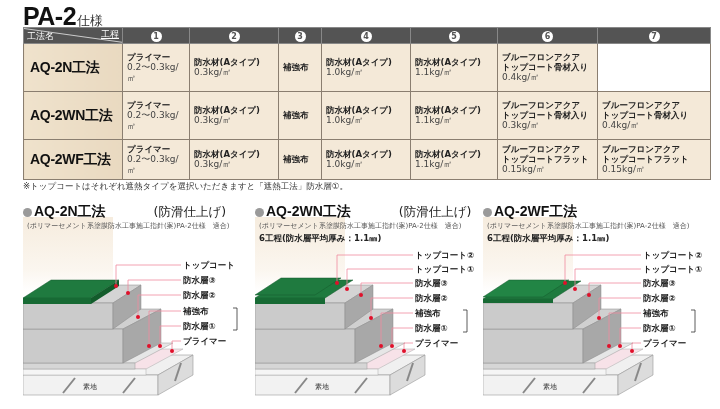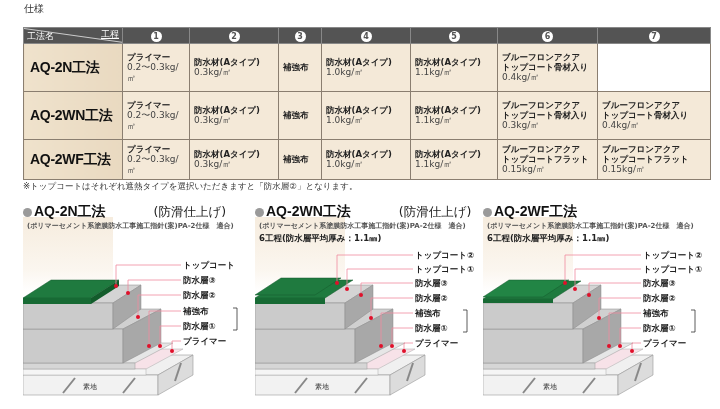--- a/index.html
+++ b/index.html
@@ -1,21 +1,21 @@
 <!DOCTYPE html>
 <html><head>
 <meta charset="utf-8">
 <style>
   * { box-sizing: border-box; margin: 0; padding: 0; }
   html, body { width: 720px; height: 409px; background: #ffffff; overflow: hidden; }
   body { font-family: "DejaVu Sans", "Liberation Sans", sans-serif; color: #222; position: relative; }
 
   .title { position: absolute; left: 23px; top: 2px; display: flex; align-items: baseline; }
   .title .big { font-family: "Liberation Sans", sans-serif; font-weight: 900; font-size: 25px; letter-spacing: -0.5px; color: #111; }
-  .title .small { font-size: 10px; color: #333; margin-left: 1px; }
+  .title .small { font-size: 13px; color: #333; margin-left: 1px; }
 
   table.spec { position: absolute; left: 23px; top: 27px; border-collapse: collapse; table-layout: fixed; }
   table.spec th, table.spec td { border: 1px solid #8a7e70; }
   table.spec thead th { background: #545454; color: #fff; height: 16px; font-size: 11px; font-weight: bold; text-align: center; border-color: #888; }
   .num-badge { display: inline-block; width: 11px; height: 11px; border-radius: 50%; background: #fff; color: #545454; font-size: 8px; line-height: 11px; font-weight: bold; text-align: center; }
   th.corner { position: relative; text-align: left; overflow: hidden; }
   th.corner .line { position: absolute; left: 0; top: 0; width: 104px; height: 1px; background: #ccc; transform-origin: 0 0; transform: rotate(8deg); }
   th.corner .tr { position: absolute; right: 3px; top: 0px; font-size: 9px; font-weight: normal; text-decoration: underline; }
   th.corner .bl { position: absolute; left: 3px; bottom: 0px; font-size: 9px; font-weight: normal; text-align: center; }
 
@@ -26,30 +26,31 @@
   td.empty { background: #fff; border: none; border-left: 1px solid #8a7e70; }
 
   .note { position: absolute; left: 23px; top: 181px; font-size: 8.5px; color: #333; }
 
   .diag { position: absolute; top: 203px; width: 230px; height: 206px; }
   .diag .bg { position: absolute; left: 0; top: 14px; width: 90px; height: 75px; background: linear-gradient(180deg, #f6ecde 0%, #fbf6ef 70%, #ffffff 100%); }
   .diag .dtitle { position: absolute; left: 0; top: 0; white-space: nowrap; display: flex; align-items: center; }
   .diag .dot { display: inline-block; width: 9px; height: 9px; border-radius: 50%; background: #9a9a9a; margin-right: 2px; }
   .diag .dname { font-family: "Liberation Sans", sans-serif; font-weight: 900; font-size: 14px; color: #111; }
   .diag .dfin { font-size: 12.5px; color: #222; margin-left: 48px; }
-  .diag .dsub { position: absolute; left: 4px; top: 18px; font-size: 7px; color: #555; white-space: nowrap; font-weight: bold; }
+  .diag .dsub { position: absolute; left: 4px; top: 18px; font-size: 7px; color: #555; white-space: nowrap; }
   .diag .dsteps { position: absolute; left: 4px; top: 30px; font-size: 8.5px; font-weight: bold; color: #222; white-space: nowrap; }
   .diag svg { position: absolute; left: 0; top: 0; }
   .lbl { font-size: 8.5px; font-weight: bold; fill: #222; }
   .soji { font-size: 7px; fill: #333; }
 </style>
 </head>
 <body>
 
 <div class="title">
+  <span class="big">PA-2</span>
   <span class="small">仕様</span>
 </div>
 
 <table class="spec">
   <colgroup>
     <col style="width:99px">
       <col style="width:67px">
       <col style="width:89px">
       <col style="width:43px">
     <col style="width:89px">
@@ -165,21 +166,21 @@
         </td>
       <td class="cell">
           <span class="m">ブルーフロンアクア</span>
           <span class="m">トップコートフラット</span>
           <span class="q">0.15kg/㎡</span>
         </td>
     </tr>
   </tbody>
 </table>
 
-<div class="note">※トップコートはそれぞれ遮熱タイプを選択いただきますと「防水層②」となります。</div>
+<div class="note">※トップコートはそれぞれ遮熱タイプを選択いただきますと「遮熱工法」防水層①。</div>
 
 <div class="diag" style="left:23px">
   <div class="bg"></div>
   <div class="dtitle">
     <span class="dot"></span>
     <span class="dname">AQ-2N工法</span>
     <span class="dfin">(防滑仕上げ)</span>
   </div>
   <div class="dsub">(ポリマーセメント系塗膜防水工事施工指針(案)PA-2仕様　適合)</div>
   <svg width="230" height="206">

